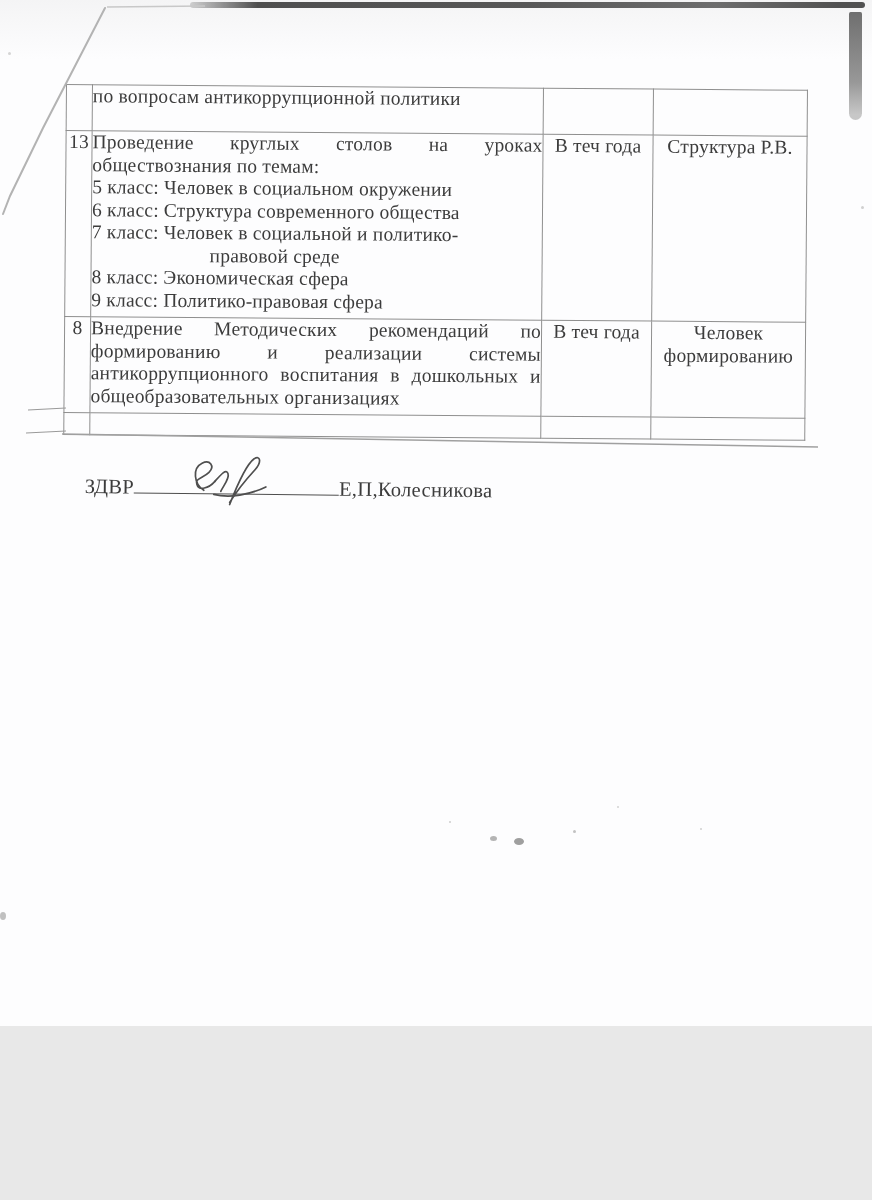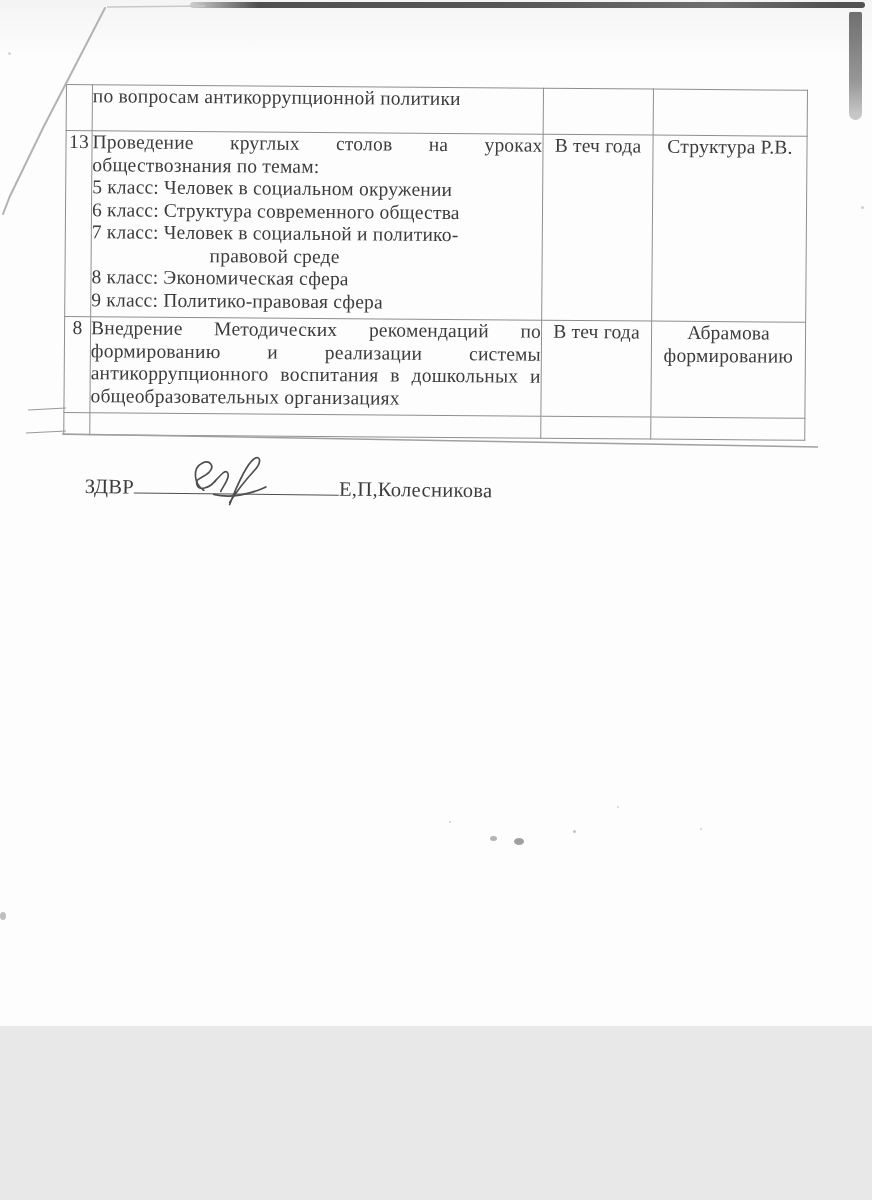--- a/index.html
+++ b/index.html
@@ -133,21 +133,21 @@
       <tr class="h-r14">
         <td class="cell-num">8</td>
         <td class="cell-desc">
           <div class="jline">Внедрение Методических рекомендаций по</div>
           <div class="jline">формированию и реализации системы</div>
           <div class="jline">антикоррупционного воспитания в дошкольных и</div>
           <div>общеобразовательных организациях</div>
         </td>
         <td class="cell-time">В теч года</td>
         <td class="cell-resp">
-          <div>Абрамова</div>
+          <div>Человек</div>
           <div>формированию</div>
         </td>
       </tr>
       <tr class="h-empty">
         <td class="cell-num"></td>
         <td class="cell-desc"></td>
         <td class="cell-time"></td>
         <td class="cell-resp"></td>
       </tr>
     </tbody>

